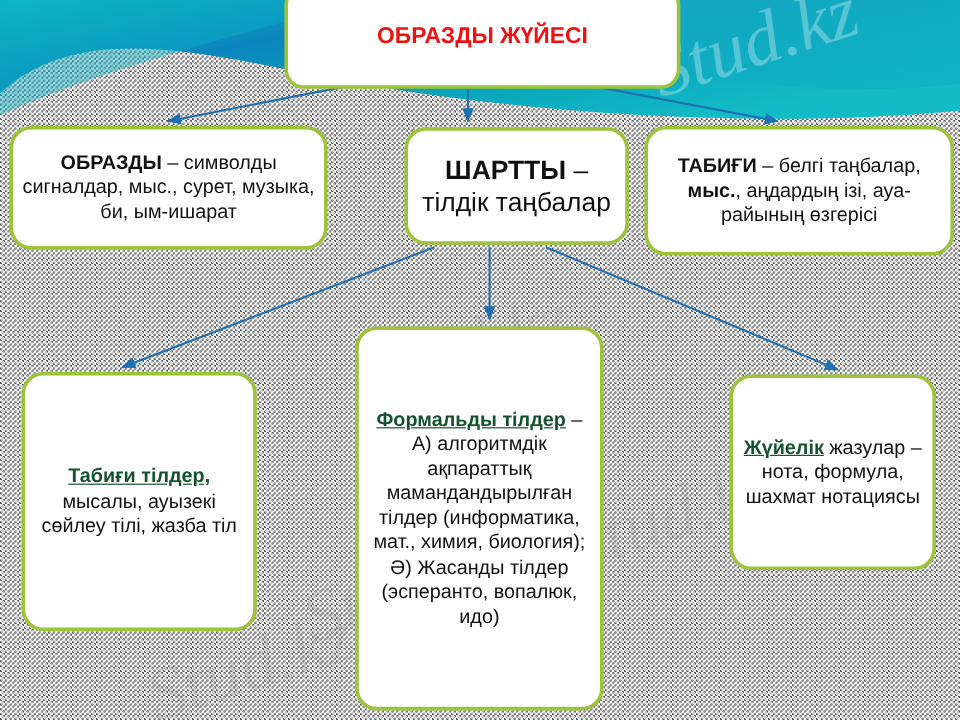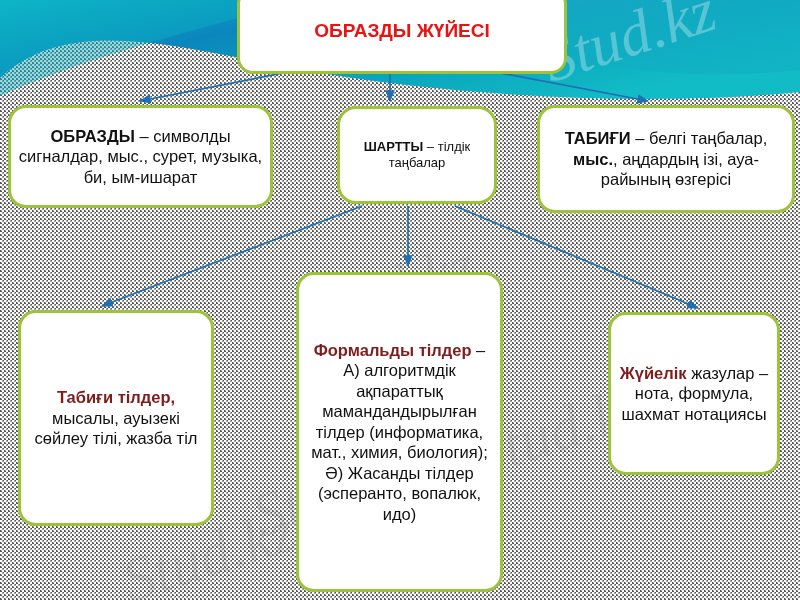--- a/index.html
+++ b/index.html
@@ -79,36 +79,35 @@
     display: flex;
     align-items: center;
     justify-content: center;
     text-align: center;
     color: #111111;
     line-height: 1.24;
   }
   .node .txt { display: block; padding: 0 6px; }
 
   .bold { font-weight: bold; }
-  .red  { color: #7f1d1d; font-weight: bold; }
+  .red  { color: #14532d; font-weight: bold; text-decoration: underline; }
 
   
   #node-title {
     left: 237px; top: -12px; width: 330px; height: 86px;
     font-size: 19px; font-weight: bold; color: #ee1111;
     border-radius: 16px;
   }
   #node-obrazdy {
     left: 8px; top: 105px; width: 265px; height: 103px;
     font-size: 16.5px;
   }
   #node-shartty {
-    left: 337px; top: 106px; width: 160px; height: 98px;
-    font-size: 13px;
-    border-radius: 19px;
+    left: 337px; top: 106px; width: 187px; height: 98px;
+    font-size: 22px;
   }
   #node-tabigi {
     left: 537px; top: 105px; width: 258px; height: 108px;
     font-size: 16.5px;
   }
   #node-tabigi-tilder {
     left: 18px; top: 310px; width: 196px; height: 216px;
     font-size: 16.5px;
   }
   #node-formaldy {

